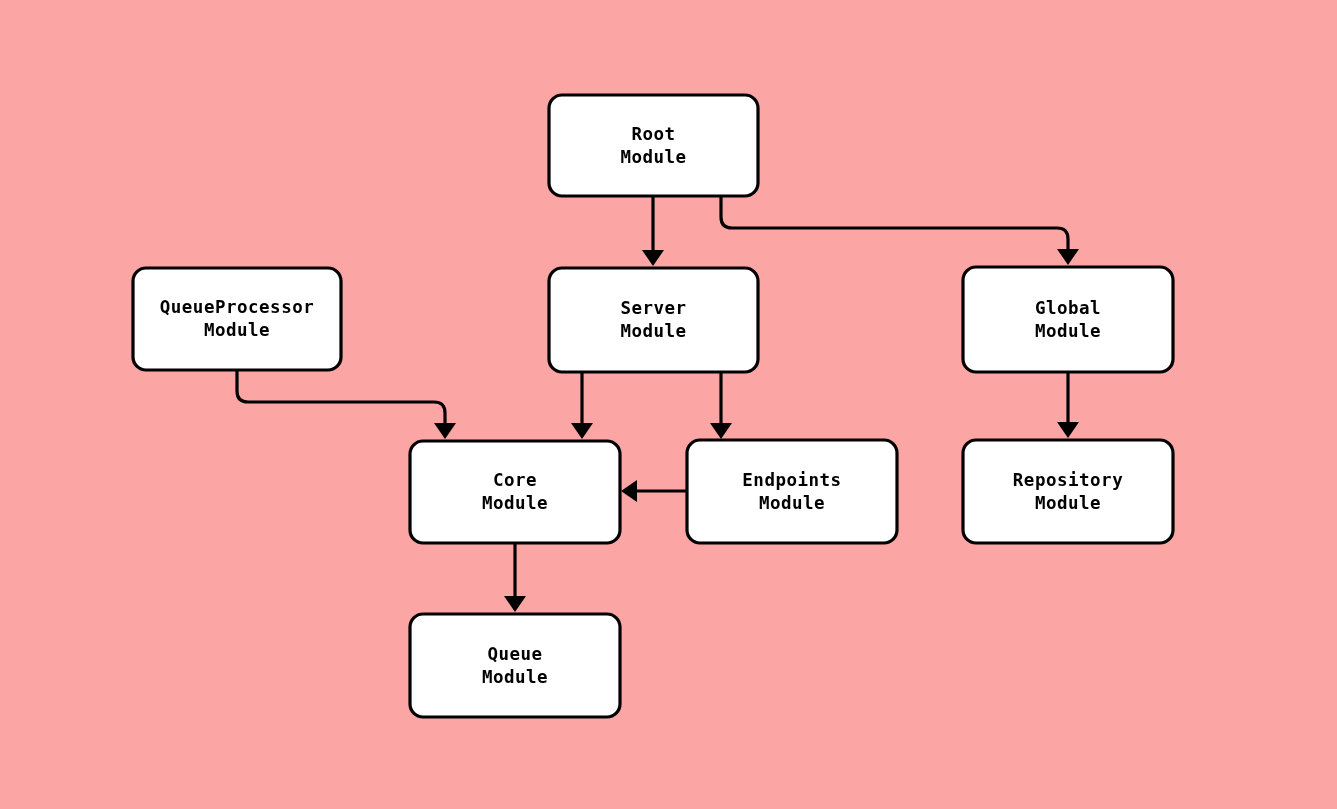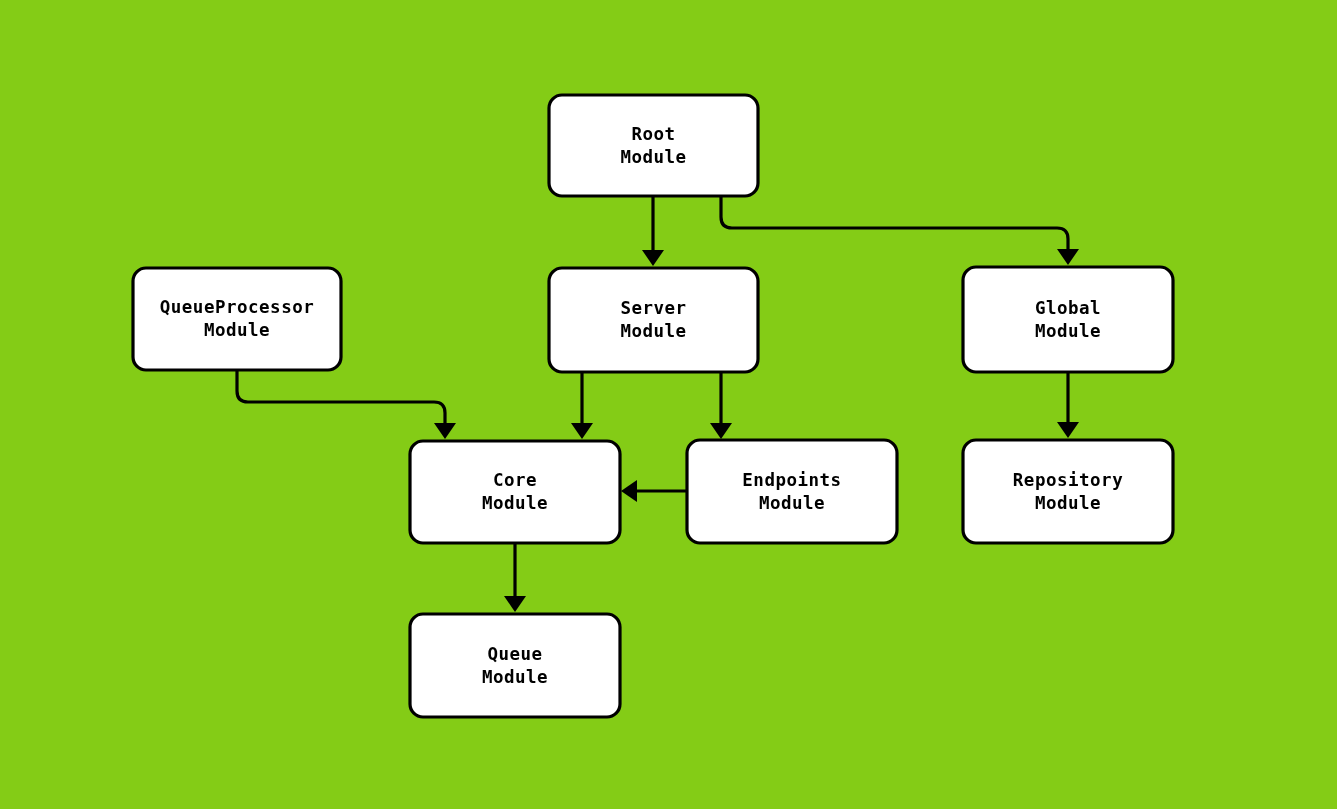--- a/index.html
+++ b/index.html
@@ -11,21 +11,21 @@
   body {
     width: 1337px;
     height: 809px;
     font-family: "DejaVu Sans Mono", "Liberation Mono", monospace;
     overflow: hidden;
   }
   #diagram-root {
     position: relative;
     width: 1337px;
     height: 809px;
-    background: #84cc16;
+    background: #fca5a5;
   }
   svg#graph {
     display: block;
     width: 1337px;
     height: 809px;
   }
   .node-box {
     fill: #ffffff;
     stroke: #000000;
     stroke-width: 3.2;

